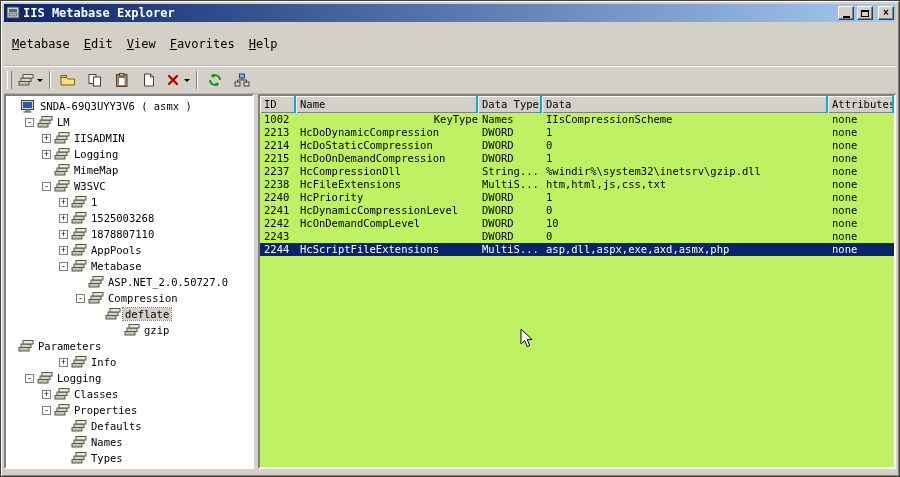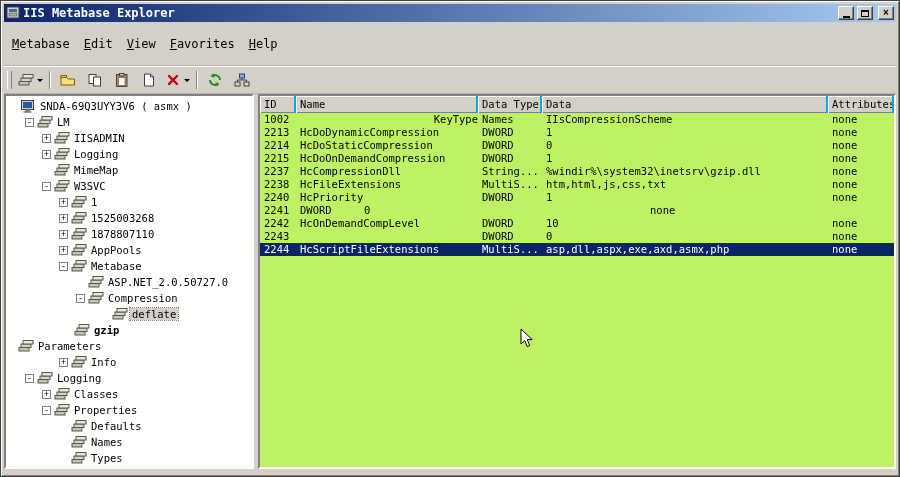--- a/index.html
+++ b/index.html
@@ -366,34 +366,34 @@
             <svg width="16" height="14" viewBox="0 0 16 14">
               <g stroke="#56564a">
                 <rect x="1" y="8.5" width="10" height="3.5" fill="#c6c2b4"></rect>
                 <rect x="3" y="5" width="10" height="3.5" fill="#d8d4c6"></rect>
                 <rect x="5" y="1.5" width="10" height="3.5" fill="#eae6d8"></rect>
               </g>
             </svg>
           </span>
           <span class="tree-label">Compression</span>
         </div>
-        <div class="tree-row" style="padding-left: 87px; margin-left: 7px;">
+        <div class="tree-row" style="padding-left: 87px;">
           <span class="exp-spacer"></span>
           <span class="tree-icon">
             <svg width="16" height="14" viewBox="0 0 16 14">
               <g stroke="#56564a">
                 <rect x="1" y="8.5" width="10" height="3.5" fill="#c6c2b4"></rect>
                 <rect x="3" y="5" width="10" height="3.5" fill="#d8d4c6"></rect>
                 <rect x="5" y="1.5" width="10" height="3.5" fill="#eae6d8"></rect>
               </g>
             </svg>
           </span>
           <span class="tree-label selected">deflate</span>
         </div>
-        <div class="tree-row" style="padding-left: 56px; font-weight: bold;">
+        <div class="tree-row" style="padding-left: 106px;">
           <span class="exp-spacer"></span>
           <span class="tree-icon">
             <svg width="16" height="14" viewBox="0 0 16 14">
               <g stroke="#56564a">
                 <rect x="1" y="8.5" width="10" height="3.5" fill="#c6c2b4"></rect>
                 <rect x="3" y="5" width="10" height="3.5" fill="#d8d4c6"></rect>
                 <rect x="5" y="1.5" width="10" height="3.5" fill="#eae6d8"></rect>
               </g>
             </svg>
           </span>
@@ -558,20 +558,21 @@
           </div>
           <div class="grid-row">
             <div class="gr-cell" style="width: 36px;">2240</div>
             <div class="gr-cell" style="width: 182px;">HcPriority</div>
             <div class="gr-cell" style="width: 64px;">DWORD</div>
             <div class="gr-cell" style="width: 286px;">1</div>
             <div class="gr-cell last">none</div>
           </div>
           <div class="grid-row">
             <div class="gr-cell" style="width: 36px;">2241</div>
+            <div class="gr-cell" style="width: 182px;">HcDynamicCompressionLevel</div>
             <div class="gr-cell" style="width: 64px;">DWORD</div>
             <div class="gr-cell" style="width: 286px;">0</div>
             <div class="gr-cell last">none</div>
           </div>
           <div class="grid-row">
             <div class="gr-cell" style="width: 36px;">2242</div>
             <div class="gr-cell" style="width: 182px;">HcOnDemandCompLevel</div>
             <div class="gr-cell" style="width: 64px;">DWORD</div>
             <div class="gr-cell" style="width: 286px;">10</div>
             <div class="gr-cell last">none</div>

